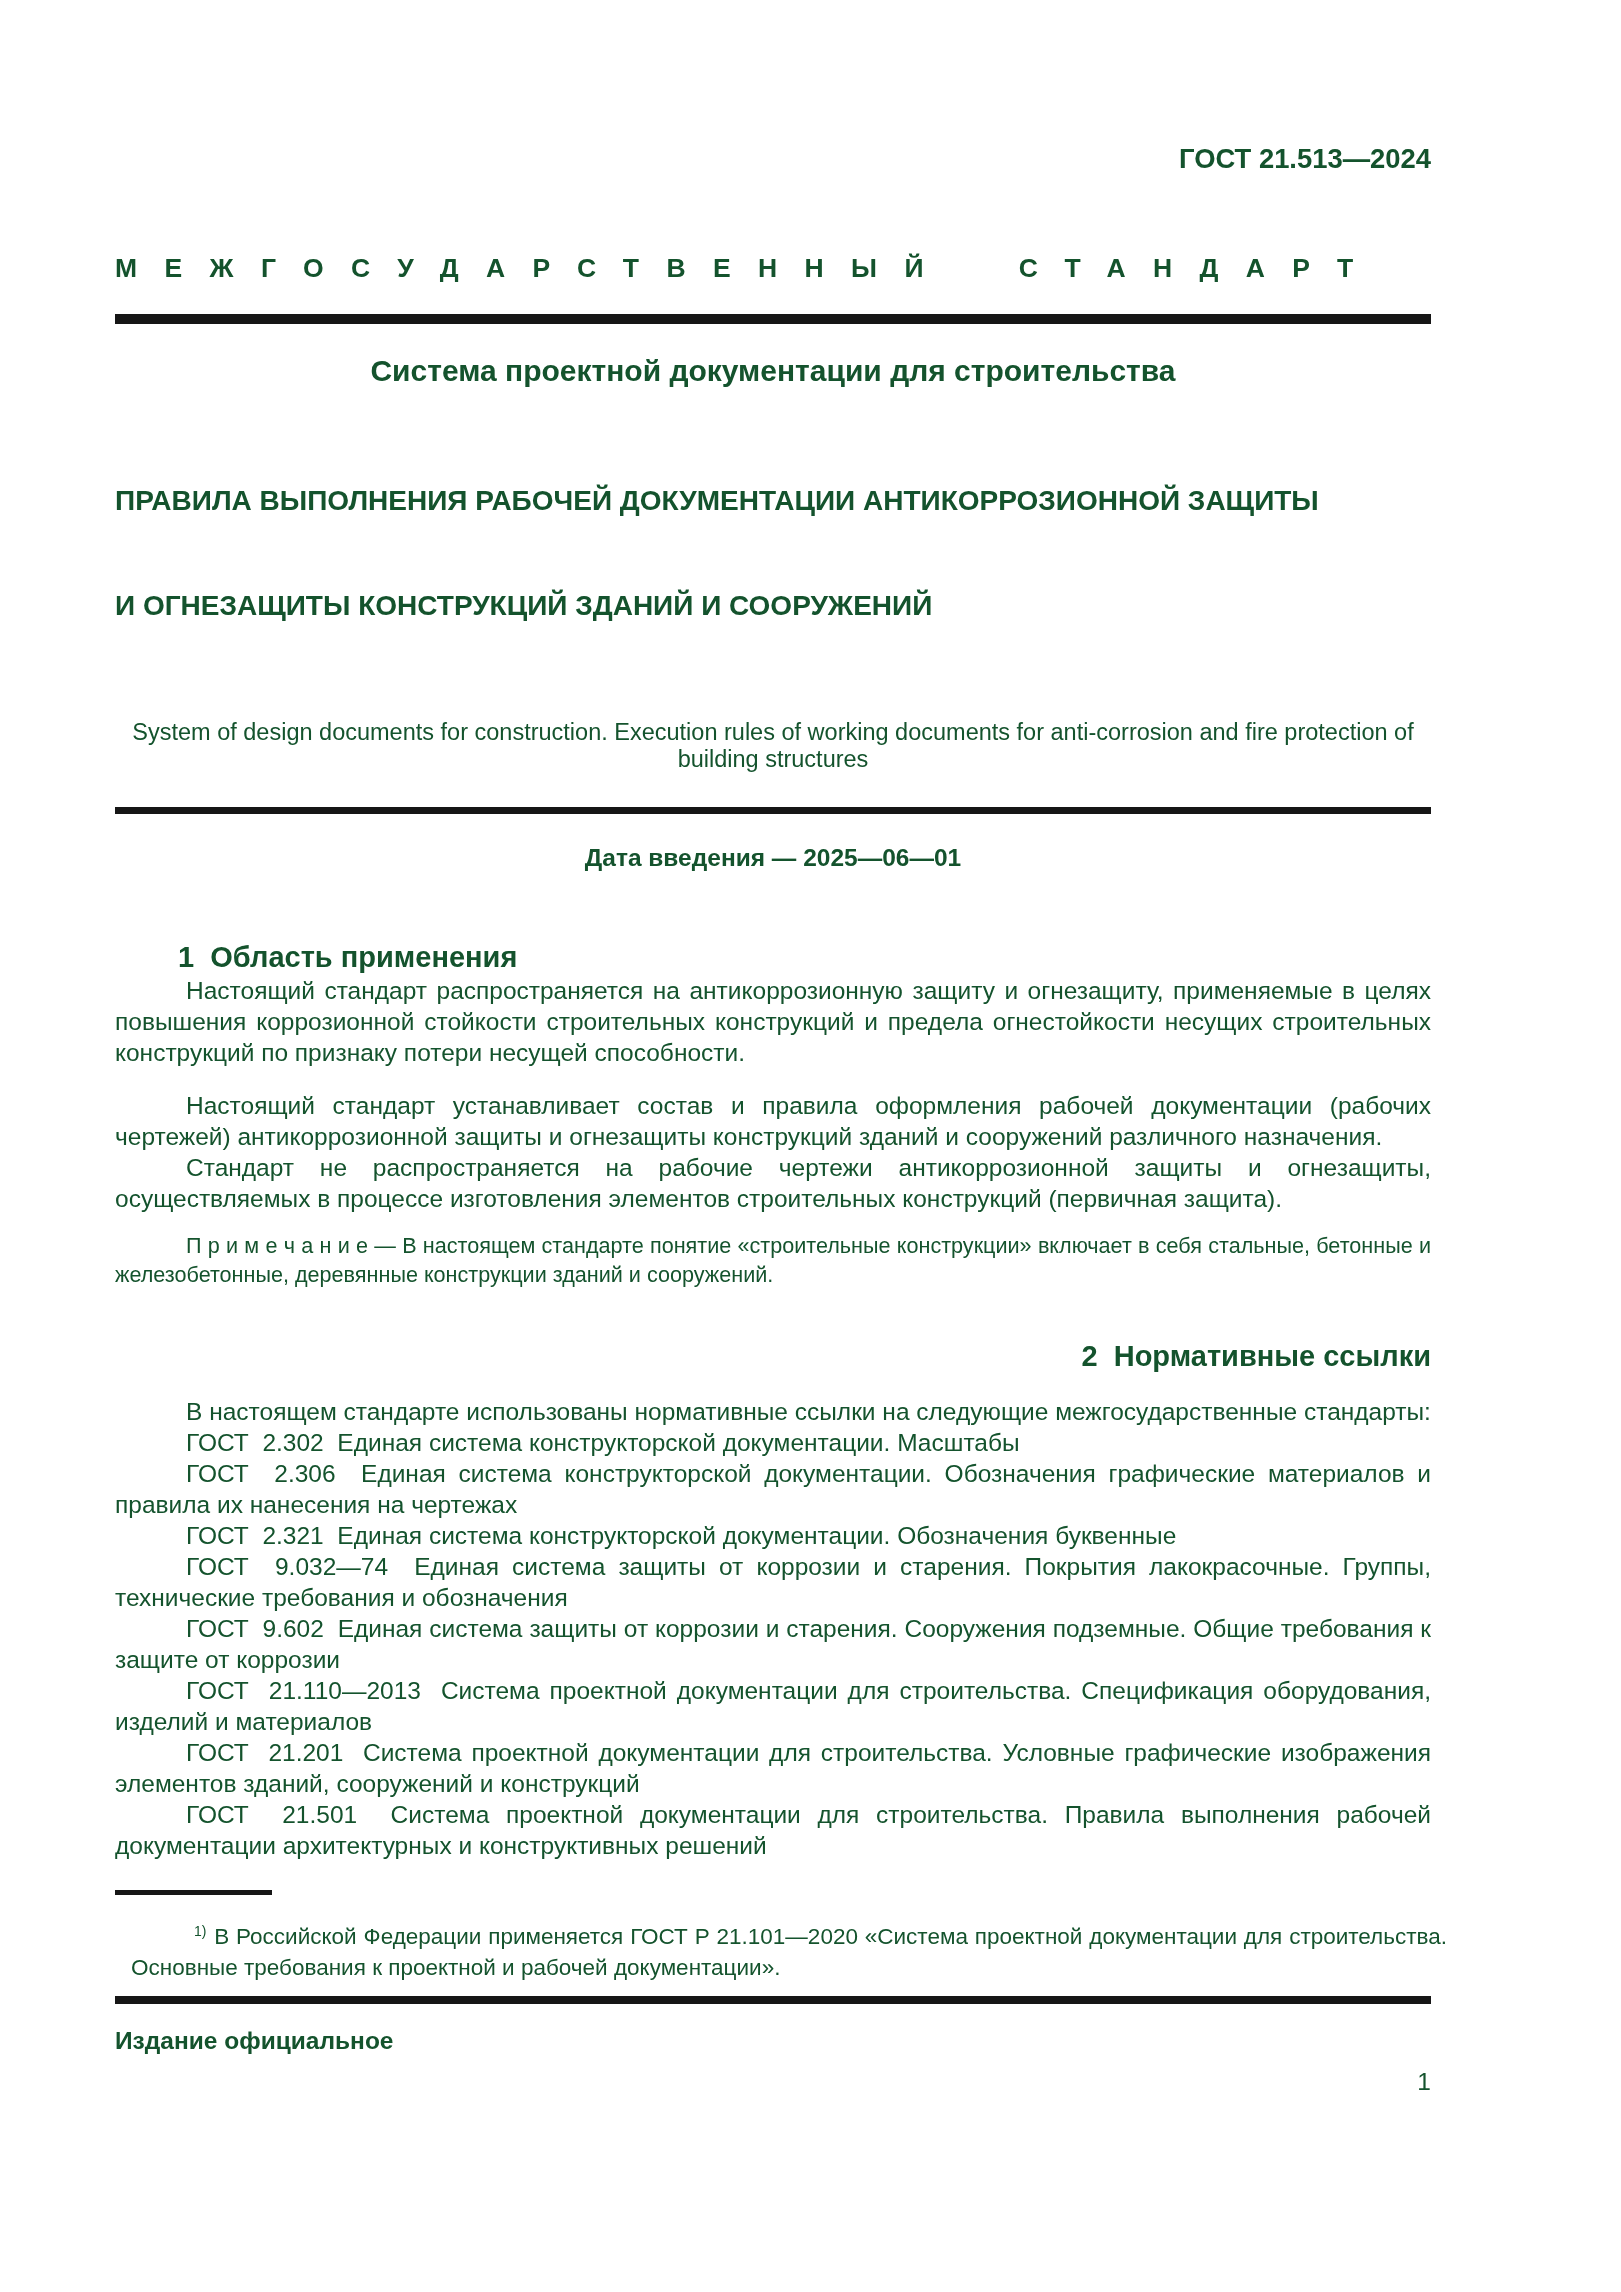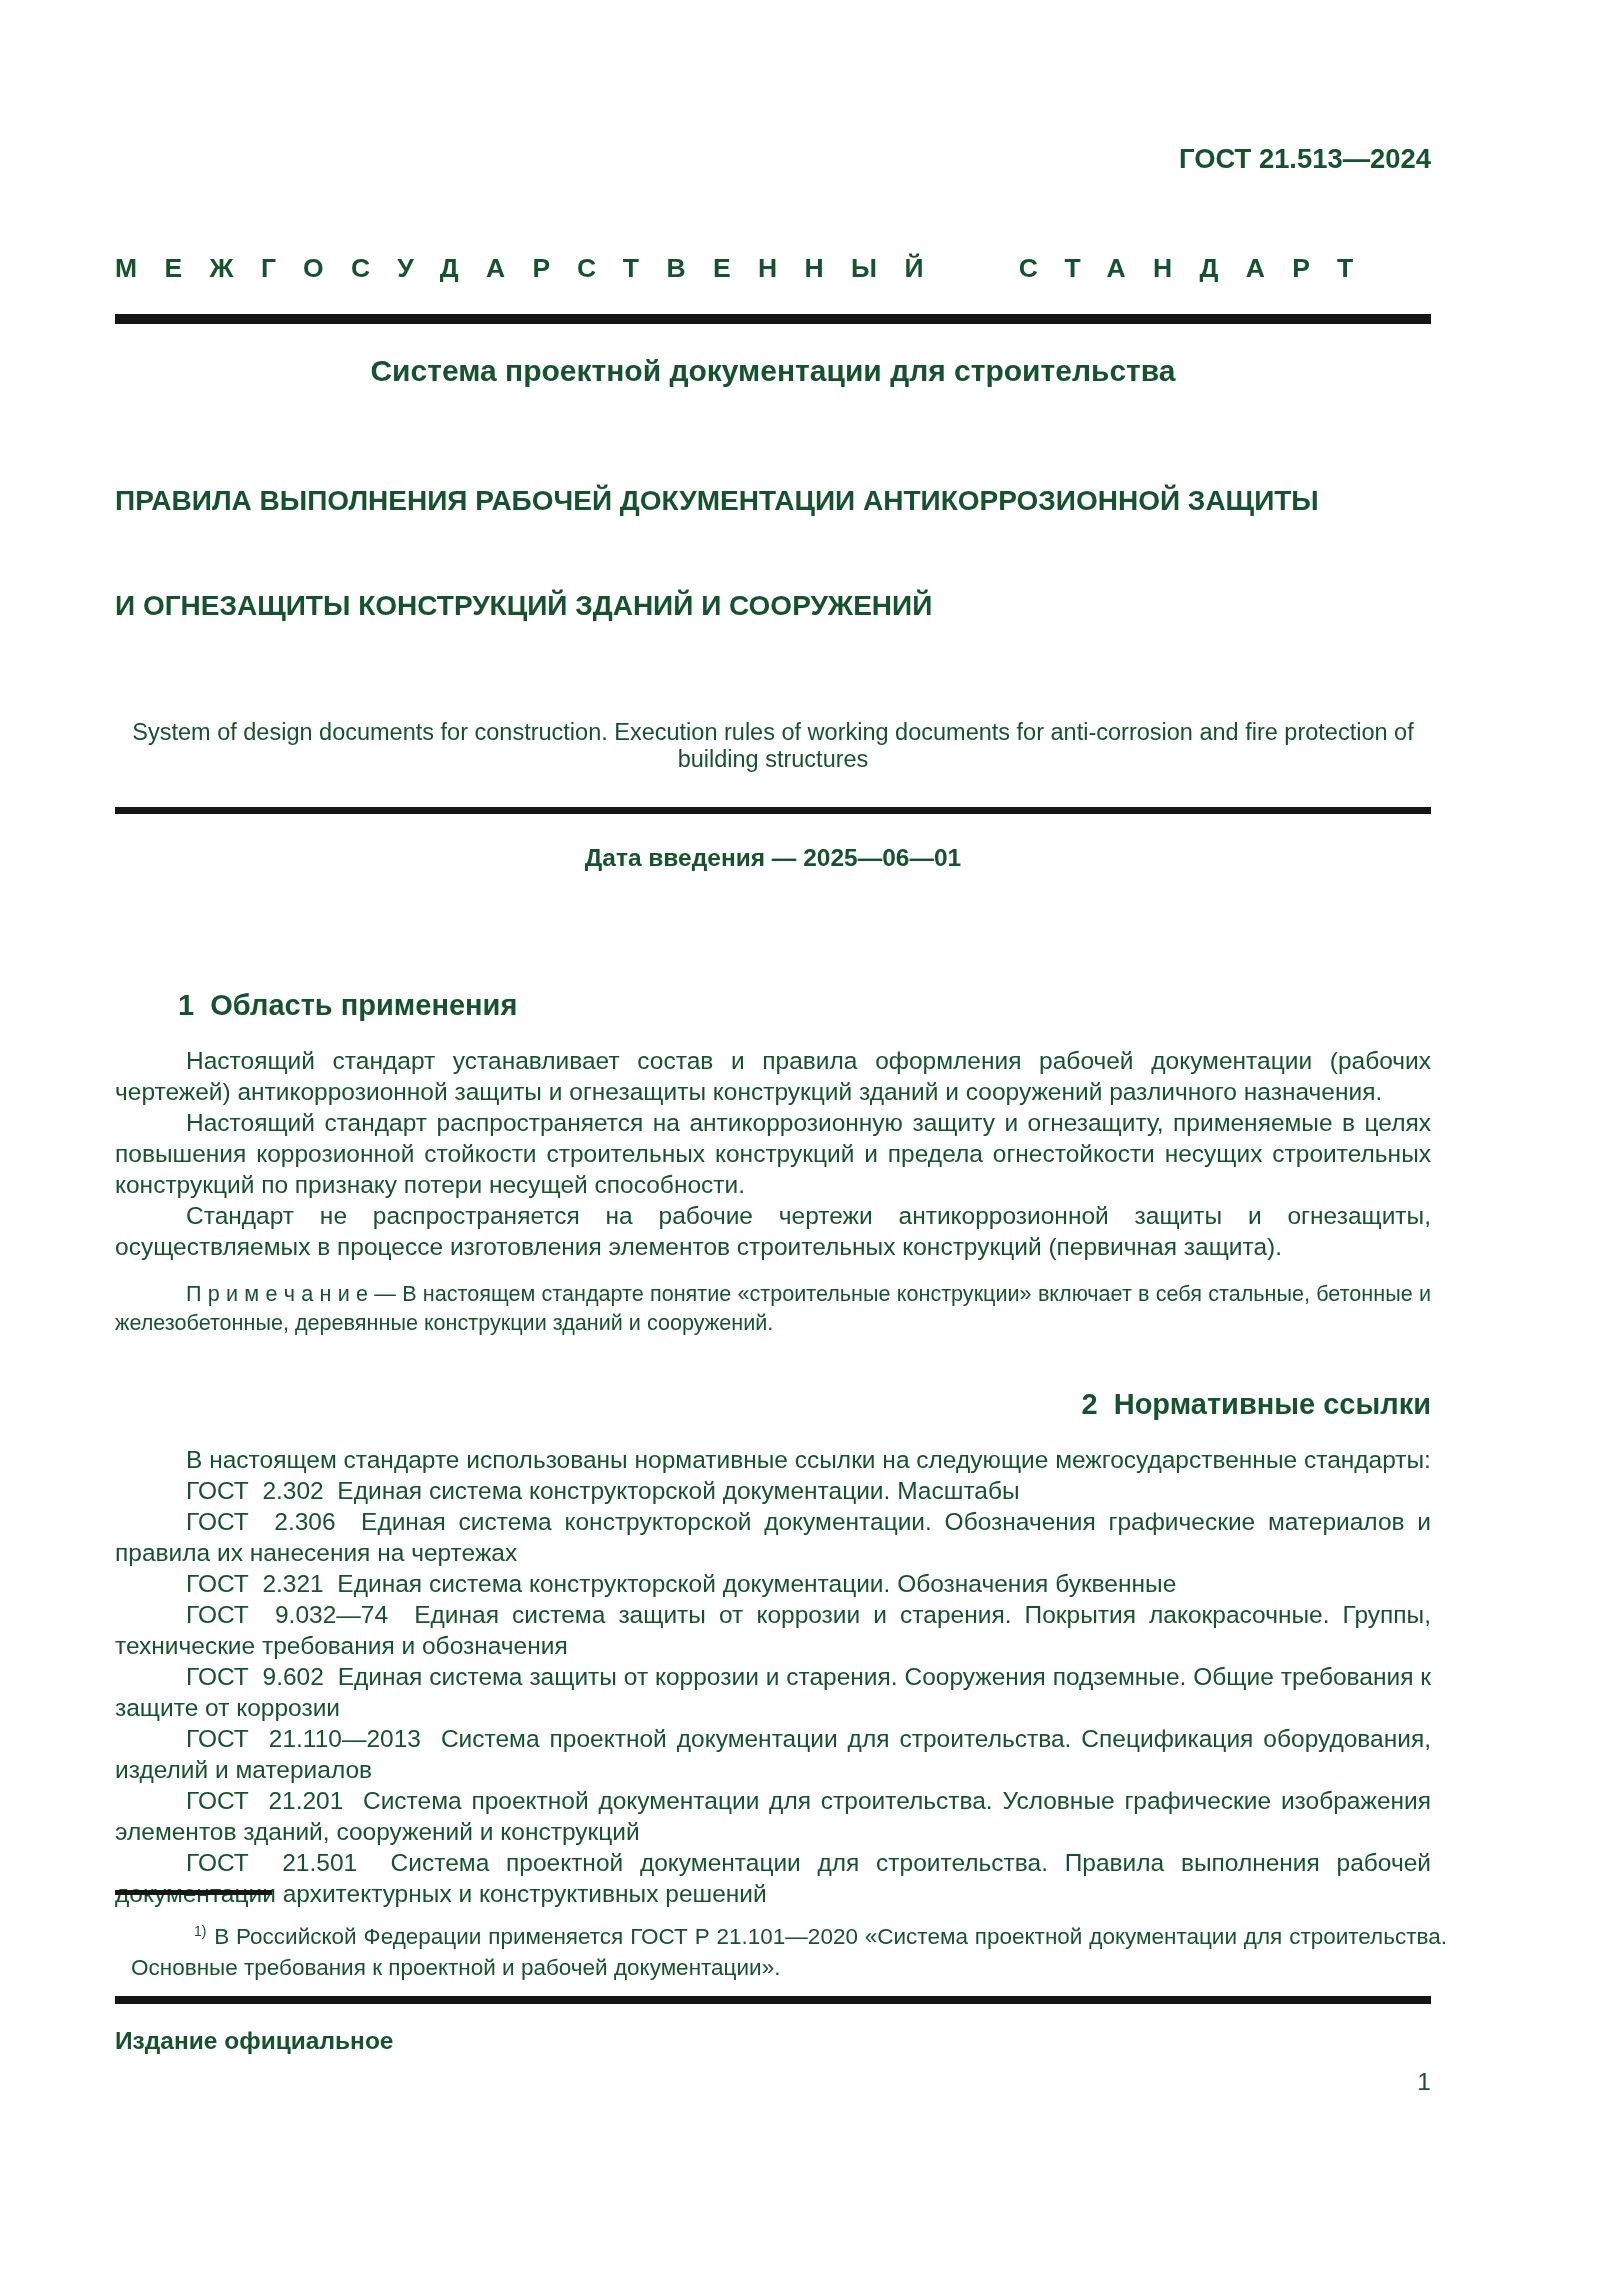--- a/index.html
+++ b/index.html
@@ -81,21 +81,21 @@
     line-height: 31px;
     white-space: pre;
   }
   .section-heading {
     font-size: 29px;
     font-weight: bold;
     line-height: 36px;
     text-indent: 63px;
     white-space: pre-wrap;
   }
-  .h-1 { margin-top: 114px; margin-bottom: 0; }
+  .h-1 { margin-top: 66px; margin-bottom: 0; }
   .h-2 { margin-top: 49px; margin-bottom: 0; text-align: right; }
   .body-p {
     margin: 0;
     font-size: 24.5px;
     line-height: 31px;
     text-align: justify;
     text-indent: 71px;
     white-space: pre-wrap;
   }
   .first-after-heading { margin-top: 21.6px; }
@@ -178,22 +178,22 @@
     </div>
 
     <div class="title-en">System of design documents for construction. Execution rules of working documents for anti-corrosion and fire protection of building structures</div>
 
     <div class="rule-thick rule-2"></div>
 
     <div class="intro-date">Дата введения — 2025—06—01</div>
 
     <p class="section-heading h-1">1  Область применения</p>
 
+    <p class="body-p">Настоящий стандарт распространяется на антикоррозионную защиту и огнезащиту, применяемые в целях повышения коррозионной стойкости строительных конструкций и предела огнестойкости несущих строительных конструкций по признаку потери несущей способности.</p>
     <p class="body-p first-after-heading">Настоящий стандарт устанавливает состав и правила оформления рабочей документации (рабочих чертежей) антикоррозионной защиты и огнезащиты конструкций зданий и сооружений различного назначения.</p>
-    <p class="body-p">Настоящий стандарт распространяется на антикоррозионную защиту и огнезащиту, применяемые в целях повышения коррозионной стойкости строительных конструкций и предела огнестойкости несущих строительных конструкций по признаку потери несущей способности.</p>
     <p class="body-p">Стандарт не распространяется на рабочие чертежи антикоррозионной защиты и огнезащиты, осуществляемых в процессе изготовления элементов строительных конструкций (первичная защита).</p>
 
     <p class="note-p">П р и м е ч а н и е — В настоящем стандарте понятие «строительные конструкции» включает в себя стальные, бетонные и железобетонные, деревянные конструкции зданий и сооружений.</p>
 
     <p class="section-heading h-2">2  Нормативные ссылки</p>
 
     <p class="body-p first-after-heading">В настоящем стандарте использованы нормативные ссылки на следующие межгосударственные стандарты:</p>
 
     <p class="body-p"><span>ГОСТ  2.302  Единая система конструкторской документации. Масштабы</span></p>
     <p class="body-p"><span>ГОСТ  2.306  Единая система конструкторской документации. Обозначения графические материалов и правила их нанесения на чертежах</span></p>

